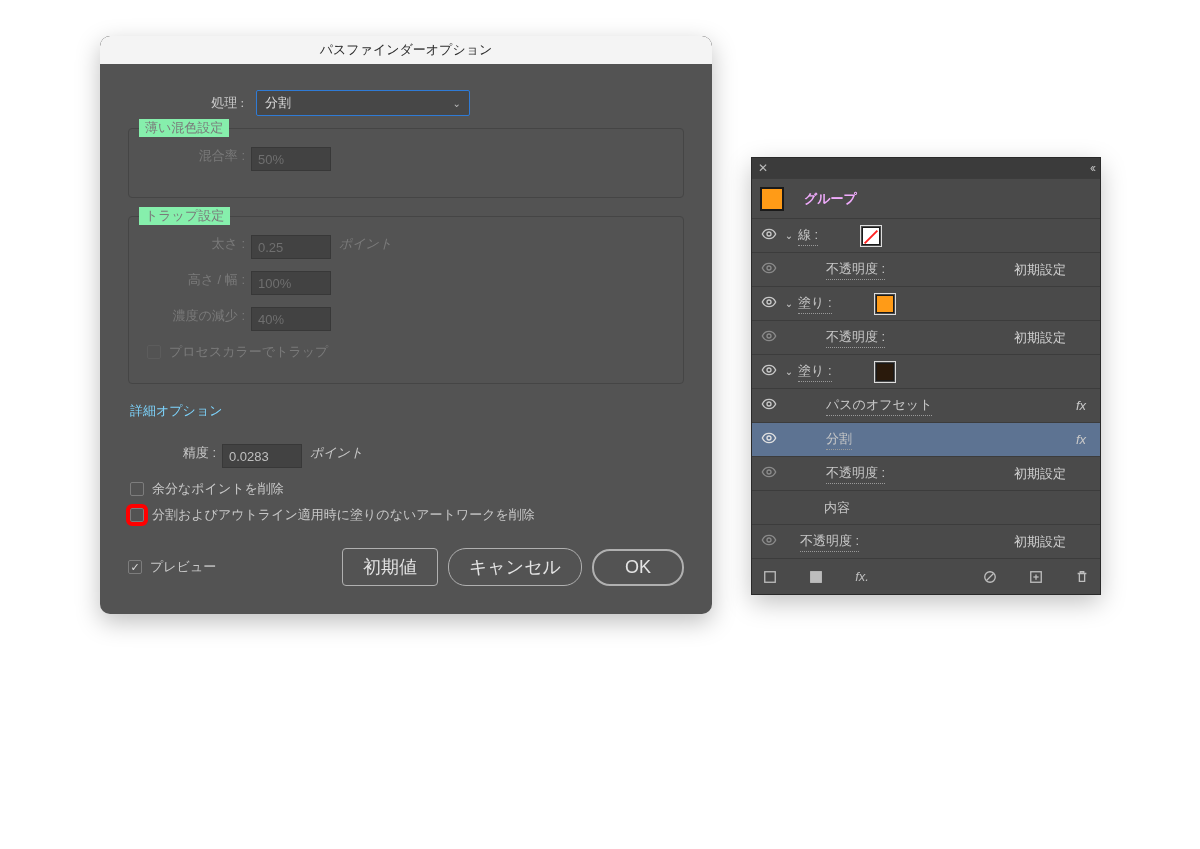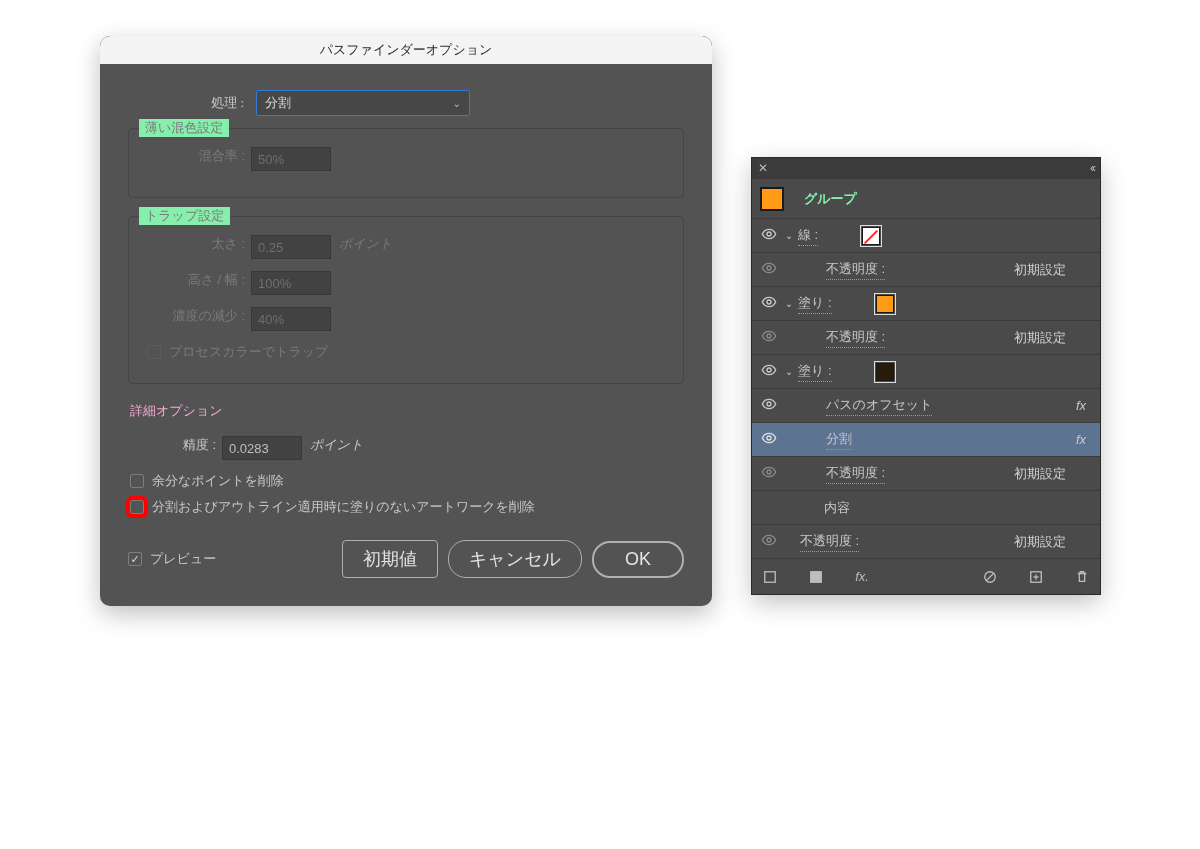--- a/index.html
+++ b/index.html
@@ -200,21 +200,21 @@
     color: #c8c8c8;
   }
   .eye svg { width: 16px; height: 16px; }
   .expander { width: 14px; text-align: center; color: #c8c8c8; margin-right: 2px; font-size: 10px; }
   .indent1 { width: 18px; }
   .indent2 { width: 44px; }
   .ap-label { }
   .ap-label.underline { border-bottom: 1px dotted #999; padding-bottom: 1px; }
   .ap-value { margin-left: auto; margin-right: 26px; color: #d0d0d0; }
   .fx-label { margin-left: auto; margin-right: 6px; font-style: italic; color: #c8c8c8; }
-  .bold { font-weight: 600; color: #86efac; }
+  .bold { font-weight: 600; color: #f0abfc; }
 
   .panel-footer {
     display: flex;
     align-items: center;
     border-top: 1px solid #3c3c3c;
     height: 36px;
     padding: 0 10px;
     gap: 30px;
     background: #4a4a4a;
     color: #bdbdbd;
@@ -262,21 +262,21 @@
         <div class="form-label">濃度の減少 :</div>
         <input class="num-input dim-input" disabled="" value="40%" style="">
       </div>
       <div class="check-row dim">
         <span class="checkbox dim-cb"></span>
         <span>プロセスカラーでトラップ</span>
       </div>
     </div>
 
     <div class="fieldset" style="border:none;padding:0 2px;margin-bottom:0">
-      <div style="color:#f9a8d4;margin-bottom:16px">詳細オプション</div>
+      <div style="color:#7dd3fc;margin-bottom:24px">詳細オプション</div>
       <div class="form-row">
         <div class="form-label" style="width:86px">精度 :</div>
         <input class="num-input" value="0.0283" style="">
         <span class="unit">ポイント</span>
       </div>
       <div class="check-row">
         <span class="checkbox"></span>
         <span>余分なポイントを削除</span>
       </div>
       <div class="check-row">

